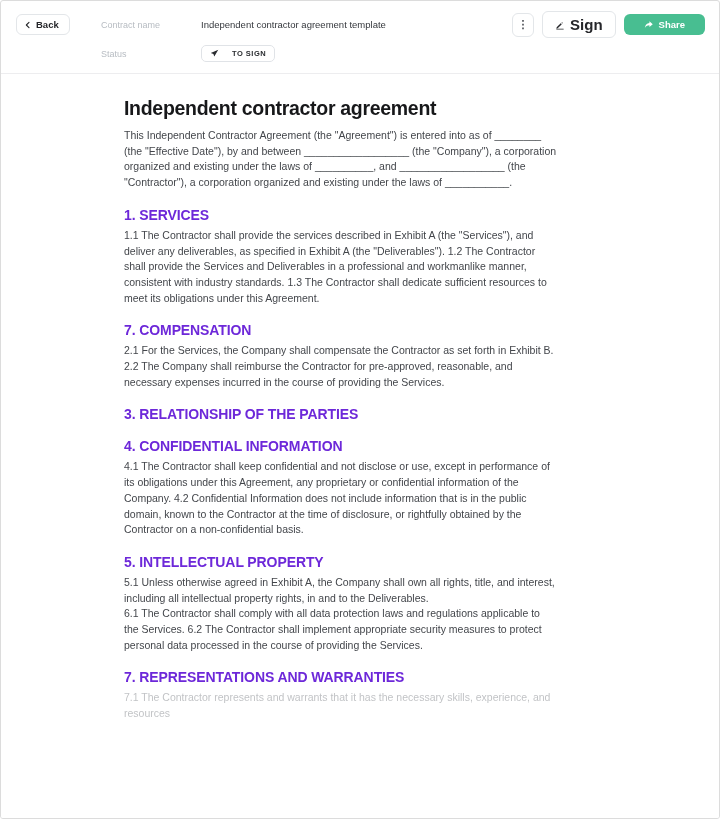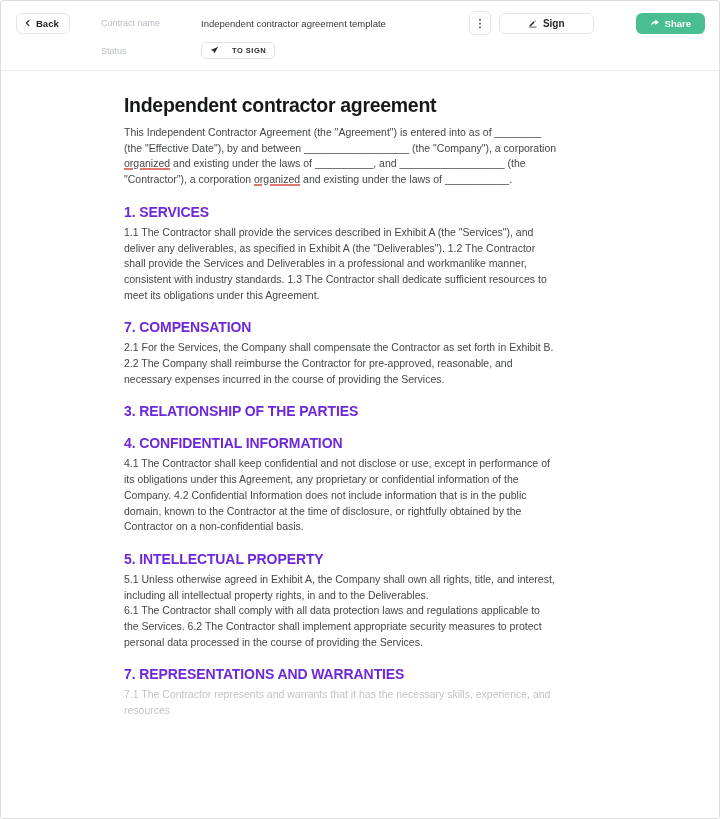--- a/index.html
+++ b/index.html
@@ -27,49 +27,48 @@
   .contract-name{font-size:9.5px;color:#35383d;}
   .actions{margin-left:auto;display:flex;align-items:center;gap:8px;}
   .icon-btn{
     width:22px;height:24px;display:flex;align-items:center;justify-content:center;
     border:1px solid #e3e6e9;border-radius:6px;background:#fff;color:#4b4e54;
     font-size:11px;font-weight:700;cursor:pointer;font-family:inherit;
   }
   .sign-btn{
     display:inline-flex;align-items:center;gap:5px;
     border:1px solid #e3e6e9;border-radius:6px;background:#fff;
-    padding:4px 28px;font-size:10px;font-weight:700;color:#25262a;
+    padding:4px 12px;font-size:15px;font-weight:700;color:#25262a;
     cursor:pointer;font-family:inherit;
   }
   .share-btn{
     display:inline-flex;align-items:center;gap:5px;
     border:none;border-radius:6px;
-    padding:5px 14px;font-size:9.5px;font-weight:700;color:#ffffff;
-    cursor:pointer;font-family:inherit;margin-left:34px;
+    padding:5px 20px;font-size:9.5px;font-weight:700;color:#ffffff;
+    cursor:pointer;font-family:inherit;
   }
   .row2{margin-top:7px;}
   .status-badge{
     display:inline-flex;align-items:center;gap:13px;
     border:1px solid #e0e3e7;border-radius:5px;background:#fff;
     padding:3px 8px;font-size:7.5px;font-weight:700;letter-spacing:.5px;color:#2a2c30;
   }
   .divider{height:1px;background:#ededef;margin-top:11px;}
   
   .doc{position:relative;padding:23px 0 0 123px;width:433px;}
   .doc-title{
     font-size:19.5px;font-weight:700;color:#17181a;
     margin:0 0 8px;letter-spacing:-0.3px;
   }
   .doc p{font-size:10.5px;line-height:15.7px;color:#43464b;margin:0;}
   .section-heading{
     font-size:14px;font-weight:700;color:#6d28d9;
     margin:16px 0 5px;letter-spacing:-0.1px;
   }
   .spell-error{
-    text-decoration:underline;
     text-decoration-color:#dd7a70;
     text-decoration-thickness:1.5px;
     text-underline-offset:1px;
     margin-top:23px;
   }
   .faded p{color:#8e9196;opacity:.55;}
   .fade-overlay{
     position:absolute;left:0;right:0;top:728px;bottom:0;
     background:linear-gradient(to bottom, rgba(255,255,255,0) 0%, #ffffff 42%);
     pointer-events:none;

